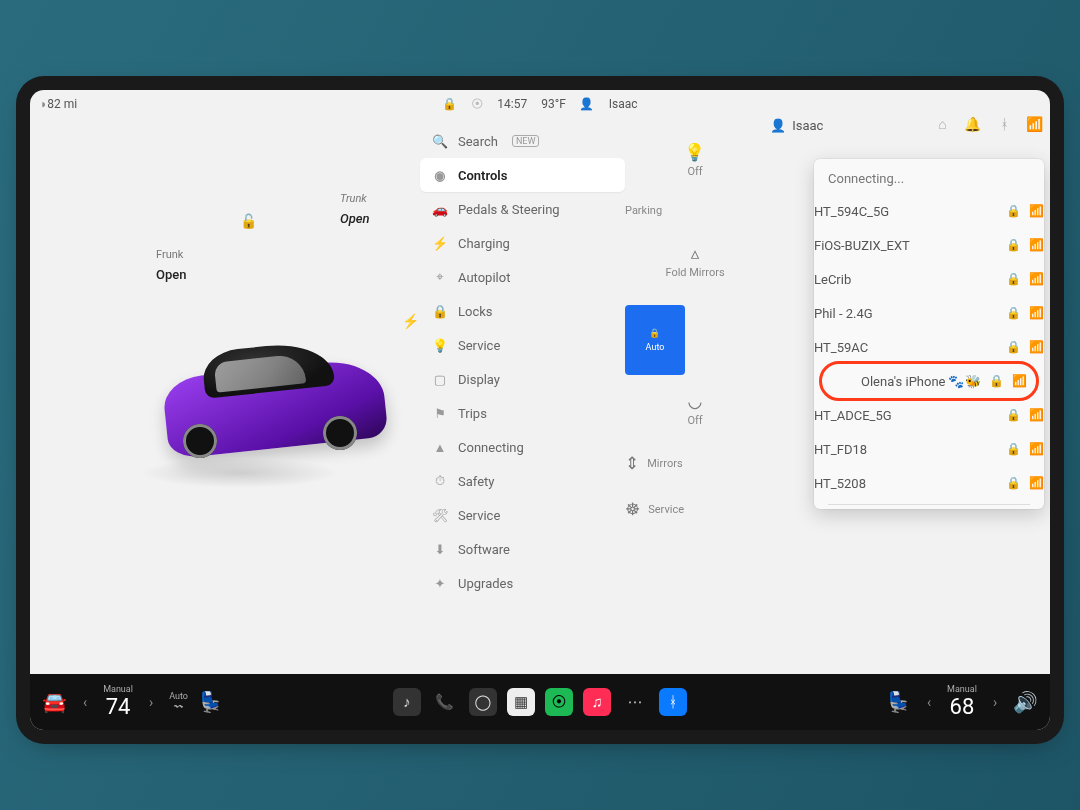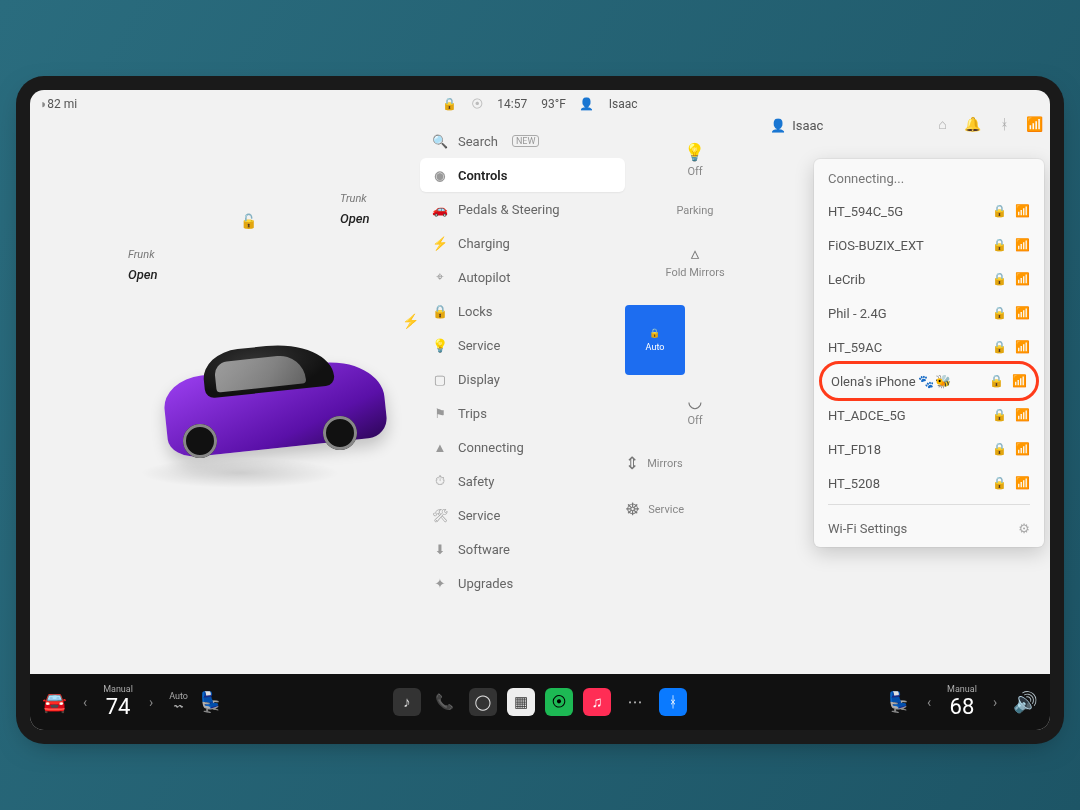--- a/index.html
+++ b/index.html
@@ -55,24 +55,24 @@
   .topicons { position:absolute; top:-2px; right:6px; display:flex; gap:18px; color:#aaa; font-size:14px;}
   .profile { position:absolute; top:0; left:5px; font-size:13px; color:#555; display:flex; align-items:center; gap:6px;}
 
   
   .wifi {
     position:absolute; right:6px; top:20px; width:230px; background:#f9f9f9;
     border-radius:6px; box-shadow: 0 6px 20px rgba(0,0,0,.18), 0 0 0 1px rgba(0,0,0,.04);
     padding: 8px 0 0 0; font-size:13px;margin-top:21px;
   }
   .wifi-head { padding:4px 14px 8px; color:#777;}
-  .wrow { height:34px; display:flex; align-items:center; padding:0 14px; gap:8px; color:#555; cursor:pointer;}
+  .wrow { height:34px; display:flex; align-items:center; padding:0 0; gap:8px; color:#555; cursor:pointer;}
   .wrow .name { flex:1; overflow:hidden; white-space:nowrap; text-overflow:ellipsis;}
   .wrow .icons { display:flex; gap:8px; color:#aaa; font-size:12px;}
-  .wrow.hl { border:3.5px solid #ff3b1a; border-radius:22px; margin: -3px 5px; padding:0 9px; height:40px;}
+  .wrow.hl { border:3.5px solid #ff3b1a; border-radius:22px; margin: -3px 5px; padding:0 9px; height:40px;text-align:right;}
   .divider { height:1px; background:#ddd; margin:4px 14px;}
   .wifi-foot { height:38px; display:flex; align-items:center; justify-content:space-between; padding:0 14px; color:#666;}
 
   
   .dock {
     height:56px; background:#111; color:#ddd; display:flex; align-items:center; padding:0 12px; gap:6px; font-size:11px;
   }
   .dock .side { display:flex; align-items:center; gap:10px; width:280px;}
   .dock .apps { flex:1; display:flex; align-items:center; justify-content:center; gap:10px;}
   .app { width:28px; height:28px; border-radius:6px; display:flex; align-items:center; justify-content:center; font-size:15px;}
@@ -97,21 +97,21 @@
       <span>14:57</span>
       <span>93°F</span>
       <span>👤</span>
       <span>Isaac</span>
     </div>
   </div>
 
   <div class="main">
 
     <div class="carpane">
-      <div class="car-label" style="left:98px; top:130px;font-style:italic;">
+      <div class="car-label" style="left:126px; top:130px;">
         <div>Frunk</div>
           <div class="sub">Open</div>
       </div>
       <div class="car-label" style="left:310px; top:74px;font-style:italic;">
         <div>Trunk</div>
           <div class="sub">Open</div>
       </div>
       <span class="lock-icon" style="left:210px; top:95px;">🔓</span>
       <span class="bolt" style="left:372px; top:195px;">⚡</span>
       <div class="car">
@@ -184,21 +184,21 @@
             <span>Upgrades</span>
           </div>
         </div>
     </div>
 
     <div class="controls">
       <div class="ctrl">
         <span class="ico">💡</span>
         <span>Off</span>
       </div>
-      <div class="ctrl" style="flex-direction:row; gap:6px; font-size:11px; color:#888;justify-content:center;">
+      <div class="ctrl" style="flex-direction:row; gap:6px; font-size:11px; color:#888;">
         <span>Parking</span>
       </div>
       <div class="ctrl">
         <span class="ico">▵</span>
         <span>Fold Mirrors</span>
       </div>
       <div class="child-card">
         <span>🔒</span>
         <span>Auto</span>
       </div>
@@ -289,24 +289,20 @@
             </div>
             <div class="wrow">
               <span class="name">HT_5208</span>
               <span class="icons">
                 <span>🔒</span>
                 <span>📶</span>
               </span>
             </div>
           </div>
         <div class="divider"></div>
-        <div class="wifi-foot">
-          <span>Wi-Fi Settings</span>
-          <span style="color:#aaa">⚙</span>
-        </div>
       </div>
     </div>
 
   </div>
 
   <div class="dock">
     <div class="side">
       <span style="font-size:20px">🚘</span>
       <span class="chev">‹</span>
       <div class="small">

